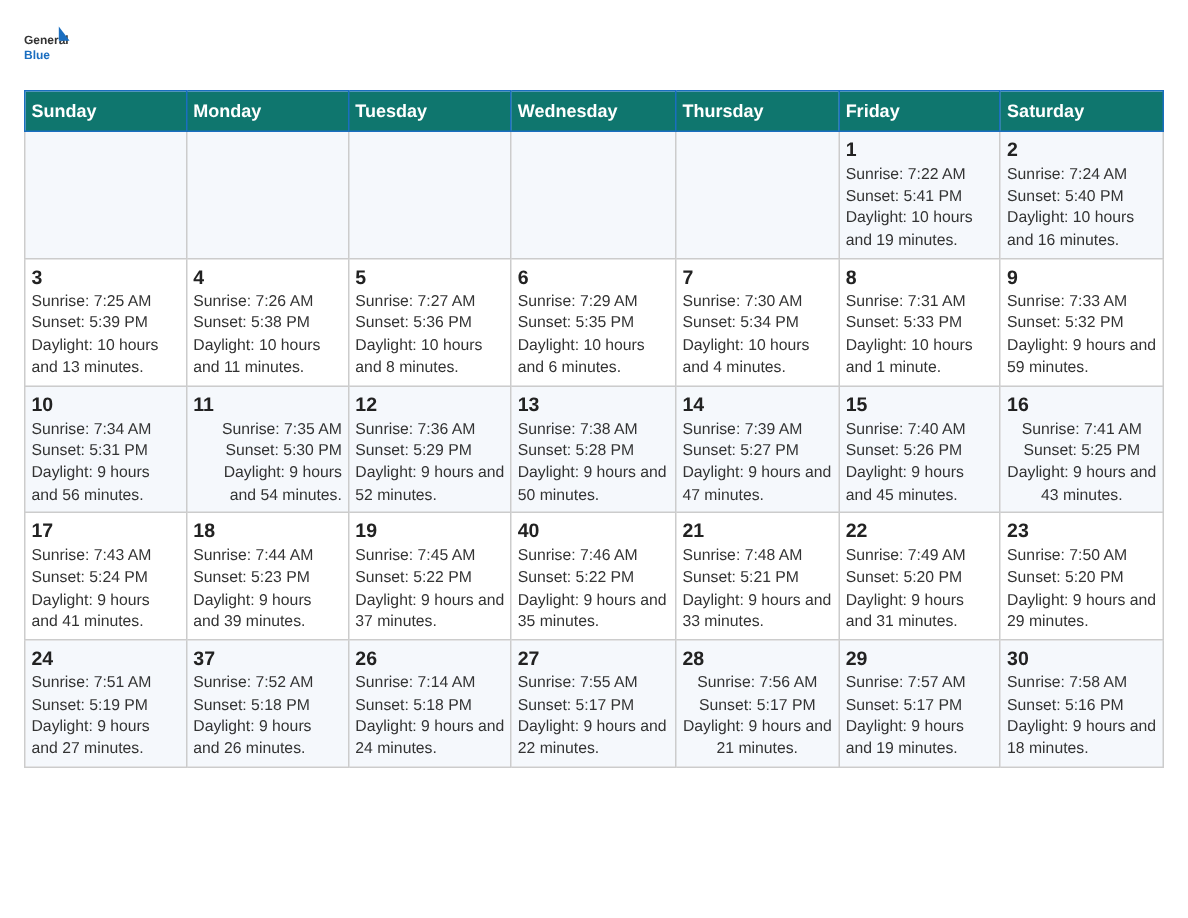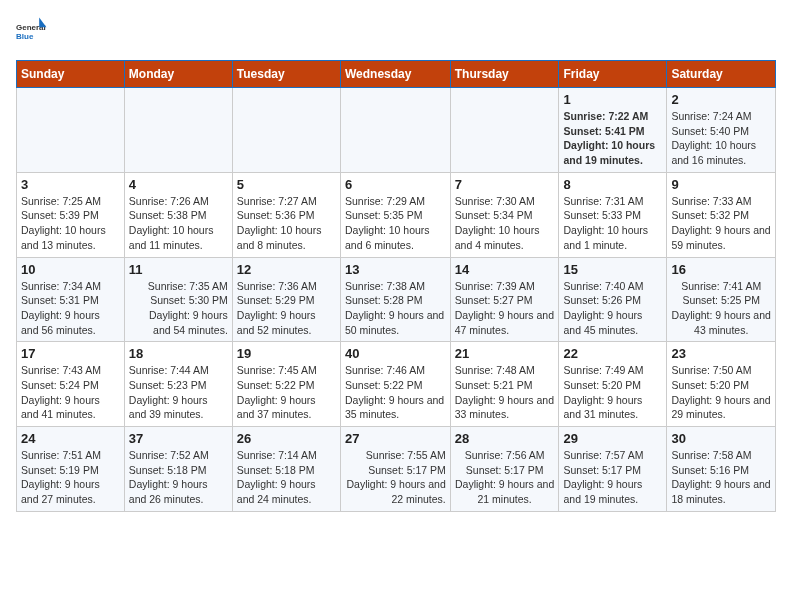--- a/index.html
+++ b/index.html
@@ -34,21 +34,21 @@
     .subtitle {
       font-size: 14px;
       color: #555;
     }
     table {
       width: 100%;
       border-collapse: collapse;
       font-size: 11px;
     }
     thead tr th {
-      background: #c2410c;
+      background: #0f766e;
       color: #fff;
       padding: 6px 4px;
       text-align: left;
       font-size: 12px;
       font-weight: bold;
       border: 1px solid #1a6ec0;
     }
     tbody tr td {
       border: 1px solid #ccc;
       vertical-align: top;
@@ -109,21 +109,21 @@
   </thead>
   <tbody id="calendar-body">
       <tr>
         <td class="empty"></td>
         <td class="empty"></td>
         <td class="empty"></td>
         <td class="empty"></td>
         <td class="empty"></td>
         <td>
           <div class="day-number">1</div>
-          <div class="day-info" style="white-space: pre-line; font-weight: bold;">Sunrise: 7:22 AM
+          <div class="day-info" style="white-space: pre-line;">Sunrise: 7:22 AM
 Sunset: 5:41 PM
 Daylight: 10 hours and 19 minutes.</div>
         </td>
         <td>
           <div class="day-number">2</div>
           <div class="day-info" style="white-space: pre-line;">Sunrise: 7:24 AM
 Sunset: 5:40 PM
 Daylight: 10 hours and 16 minutes.</div>
         </td>
       </tr>
@@ -273,21 +273,21 @@
 Daylight: 9 hours and 26 minutes.</div>
         </td>
         <td>
           <div class="day-number">26</div>
           <div class="day-info" style="white-space: pre-line;">Sunrise: 7:14 AM
 Sunset: 5:18 PM
 Daylight: 9 hours and 24 minutes.</div>
         </td>
         <td>
           <div class="day-number">27</div>
-          <div class="day-info" style="white-space: pre-line; text-align: right;">Sunrise: 7:55 AM
+          <div class="day-info" style="white-space: pre-line;">Sunrise: 7:55 AM
 Sunset: 5:17 PM
 Daylight: 9 hours and 22 minutes.</div>
         </td>
         <td>
           <div class="day-number">28</div>
           <div class="day-info" style="white-space: pre-line; text-align: center;">Sunrise: 7:56 AM
 Sunset: 5:17 PM
 Daylight: 9 hours and 21 minutes.</div>
         </td>
         <td>

